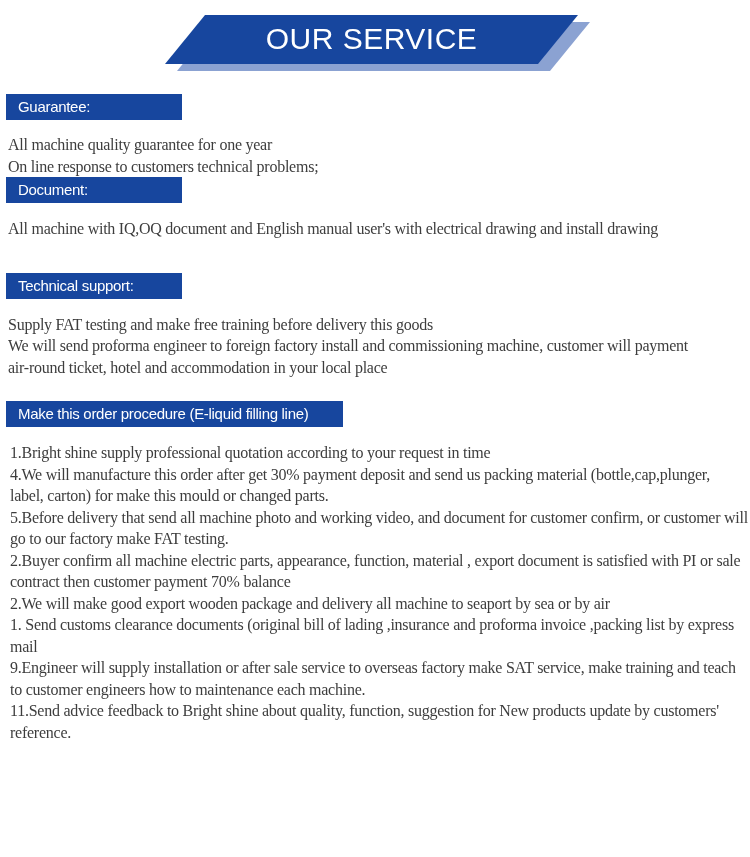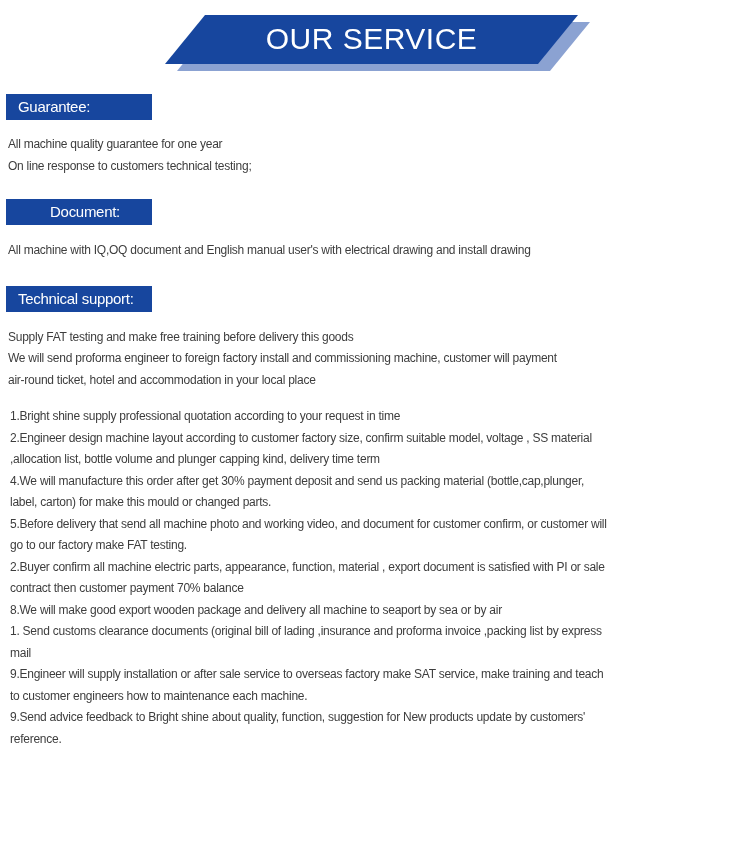--- a/index.html
+++ b/index.html
@@ -54,33 +54,34 @@
     background:var(--blue);
     color:#ffffff;
     font-size:15px;
     letter-spacing:-0.3px;
     height:26px;
     line-height:26px;
     padding-left:12px;
     margin-left:6px;
     white-space:nowrap;
   }
-  .bar-sm{width:146px;}
+  .bar-sm{width:176px;}
   .bar-lg{width:337px;}
   .bar-guarantee{margin-top:23px;}
-  .bar-document{margin-top:22px;text-align:center;}
-  .bar-technical{margin-top:24px;}
+  .bar-document{}
+  .bar-technical{margin-top:33px;}
   .bar-procedure{margin-top:23px;}
   
   .para,.steps{
     margin-left:8px;
     margin-right:12px;
-    font-size:12px;
+    font-size:16px;
     line-height:21.5px;
     letter-spacing:-0.25px;
+    font-family:Liberation Serif, serif;
   }
   .para{margin-top:14px;}
   .para-document{margin-top:15px;}
   .para-technical{margin-top:15px;}
   .steps{margin-top:15px;margin-left:10px;padding-bottom:61px;}
   .line{white-space:nowrap;}
 </style>
 </head>
 <body>
 
@@ -90,72 +91,69 @@
     <div class="banner-shadow"></div>
     <div class="banner">
       <span class="banner-title">OUR SERVICE</span>
     </div>
   </div>
 
   <section>
     <div class="bar bar-sm bar-guarantee">Guarantee:</div>
     <div class="para">
         <div class="line">All machine quality guarantee for one year</div>
-        <div class="line">On line response to customers technical testing;</div>
+        <div class="line">On line response to customers technical problems;</div>
       </div>
   </section>
 
   <section>
     <div class="bar bar-sm bar-document">Document:</div>
     <div class="para para-document">
         <div class="line">All machine with IQ,OQ document and English manual user's with electrical drawing and install drawing</div>
       </div>
   </section>
 
   <section>
     <div class="bar bar-sm bar-technical">Technical support:</div>
     <div class="para para-technical">
         <div class="line">Supply FAT testing and make free training before delivery this goods</div>
         <div class="line">We will send proforma engineer to foreign factory install and commissioning machine, customer will payment</div>
         <div class="line">air-round ticket, hotel and accommodation in your local place</div>
       </div>
   </section>
 
   <section>
+    <div class="bar bar-lg bar-procedure">Make this order procedure (E-liquid filling line)</div>
     <div class="steps">
         <div class="step">
           <div class="line">1.Bright shine supply professional quotation according to your request in time</div>
-        </div>
-        <div class="step">
-          <div class="line">2.Engineer design machine layout according to customer factory size, confirm suitable model, voltage , SS material</div>
-          <div class="line">,allocation list, bottle volume and plunger capping kind, delivery time term</div>
         </div>
         <div class="step">
           <div class="line">4.We will manufacture this order after get 30% payment deposit and send us packing material (bottle,cap,plunger,</div>
           <div class="line">label, carton) for make this mould or changed parts.</div>
         </div>
         <div class="step">
           <div class="line">5.Before delivery that send all machine photo and working video, and document for customer confirm, or customer will</div>
           <div class="line">go to our factory make FAT testing.</div>
         </div>
         <div class="step">
           <div class="line">2.Buyer confirm all machine electric parts, appearance, function, material , export document is satisfied with PI or sale</div>
           <div class="line">contract then customer payment 70% balance</div>
         </div>
         <div class="step">
-          <div class="line">8.We will make good export wooden package and delivery all machine to seaport by sea or by air</div>
+          <div class="line">2.We will make good export wooden package and delivery all machine to seaport by sea or by air</div>
         </div>
         <div class="step">
           <div class="line">1. Send customs clearance documents (original bill of lading ,insurance and proforma invoice ,packing list by express</div>
           <div class="line">mail</div>
         </div>
         <div class="step">
           <div class="line">9.Engineer will supply installation or after sale service to overseas factory make SAT service, make training and teach</div>
           <div class="line">to customer engineers how to maintenance each machine.</div>
         </div>
         <div class="step">
-          <div class="line">9.Send advice feedback to Bright shine about quality, function, suggestion for New products update by customers'</div>
+          <div class="line">11.Send advice feedback to Bright shine about quality, function, suggestion for New products update by customers'</div>
           <div class="line">reference.</div>
         </div>
       </div>
   </section>
 
 </div>
 
 </body></html>

